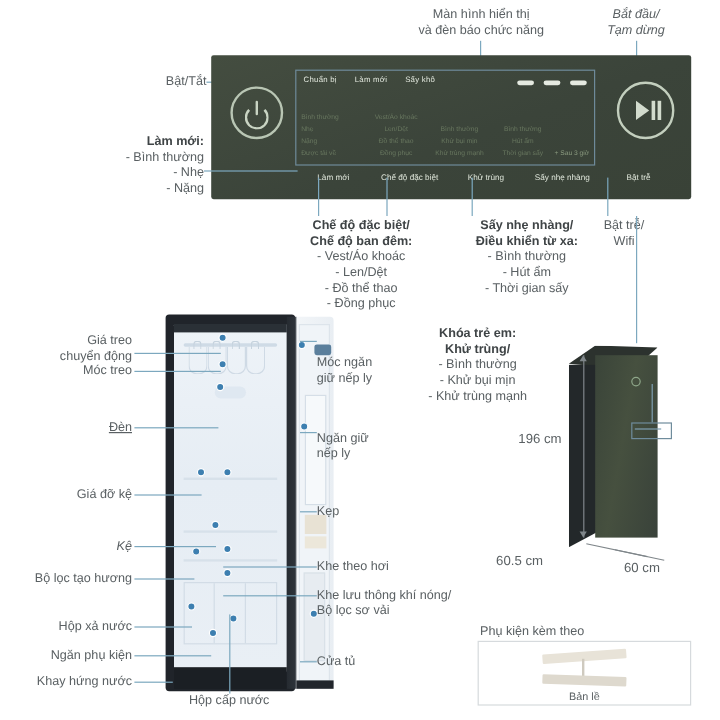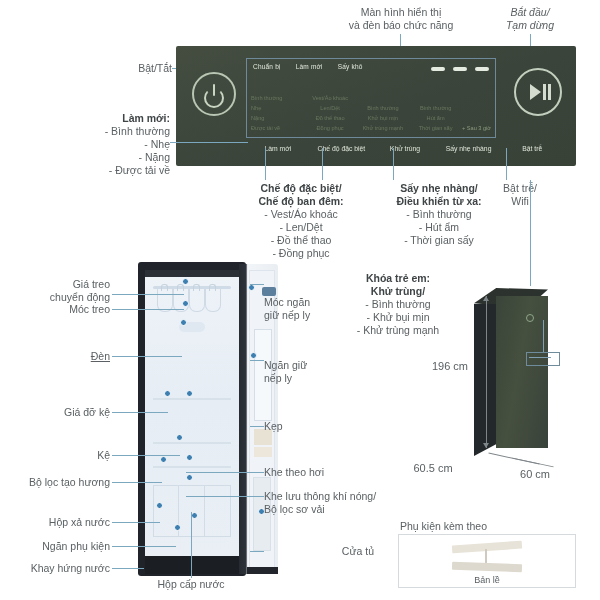--- a/index.html
+++ b/index.html
@@ -296,21 +296,20 @@
     <div class="pb"><span>Sấy nhẹ nhàng</span></div>
     <div class="pb"><span>Bật trễ</span></div>
   </div>
 </div>
 
 <div class="abs rt" style="left:30px;top:112px;width:140px;">
   <div class="lbl b">Làm mới:</div>
   <div class="lbl">- Bình thường</div>
   <div class="lbl">- Nhẹ</div>
   <div class="lbl">- Nặng</div>
-  <div class="lbl">- Được tải về</div>
 </div>
 <div class="ln lnh" style="left:170px;top:142px;width:78px;"></div>
 
 <div class="ln lnv" style="left:265px;top:148px;height:32px;"></div>
 <div class="abs ctr" style="left:236px;top:182px;width:130px;">
   <div class="lbl b">Chế độ đặc biệt/</div>
   <div class="lbl b">Chế độ ban đêm:</div>
   <div class="lbl">- Vest/Áo khoác</div>
   <div class="lbl">- Len/Dệt</div>
   <div class="lbl">- Đồ thể thao</div>
@@ -401,21 +400,21 @@
 
 <div class="abs lbl rt" style="left:10px;top:303px;width:100px;">Móc treo</div>
 <div class="ln lnh" style="left:112px;top:309px;width:72px;"></div>
 
 <div class="abs lbl rt" style="left:10px;top:350px;width:100px;text-decoration:underline;">Đèn</div>
 <div class="ln lnh" style="left:112px;top:356px;width:70px;"></div>
 
 <div class="abs lbl rt" style="left:10px;top:406px;width:100px;">Giá đỡ kệ</div>
 <div class="ln lnh" style="left:112px;top:412px;width:56px;"></div>
 
-<div class="abs lbl rt" style="left:10px;top:449px;width:100px;">Kệ</div>
+<div class="abs lbl rt" style="left:10px;top:449px;width:100px;font-style:italic;">Kệ</div>
 <div class="ln lnh" style="left:112px;top:455px;width:68px;"></div>
 
 <div class="abs lbl rt" style="left:4px;top:476px;width:106px;">Bộ lọc tạo hương</div>
 <div class="ln lnh" style="left:112px;top:482px;width:50px;"></div>
 
 <div class="abs lbl rt" style="left:10px;top:516px;width:100px;">Hộp xả nước</div>
 <div class="ln lnh" style="left:112px;top:522px;width:48px;"></div>
 
 <div class="abs lbl rt" style="left:6px;top:540px;width:104px;">Ngăn phụ kiện</div>
 <div class="ln lnh" style="left:112px;top:546px;width:64px;"></div>
@@ -440,21 +439,21 @@
 
 <div class="abs lbl lt" style="left:264px;top:466px;width:130px;">Khe theo hơi</div>
 <div class="ln lnh" style="left:186px;top:472px;width:78px;"></div>
 
 <div class="abs lbl lt" style="left:264px;top:490px;width:150px;">
   <div>Khe lưu thông khí nóng/</div>
   <div>Bộ lọc sơ vải</div>
 </div>
 <div class="ln lnh" style="left:186px;top:496px;width:78px;"></div>
 
-<div class="abs lbl lt" style="left:264px;top:545px;width:110px;text-align:right;">Cửa tủ</div>
+<div class="abs lbl lt" style="left:264px;top:545px;width:110px;">Cửa tủ</div>
 <div class="ln lnh" style="left:250px;top:551px;width:14px;"></div>
 
 <div class="ln lnv" style="left:191px;top:512px;height:66px;"></div>
 <div class="abs lbl ctr" style="left:136px;top:578px;width:110px;">Hộp cấp nước</div>
 
 <div class="ln lnv" style="left:530px;top:180px;height:106px;"></div>
 <div class="abs" id="prod3d">
   <div class="p-top"></div>
   <div class="p-side"></div>
   <div class="p-front">

